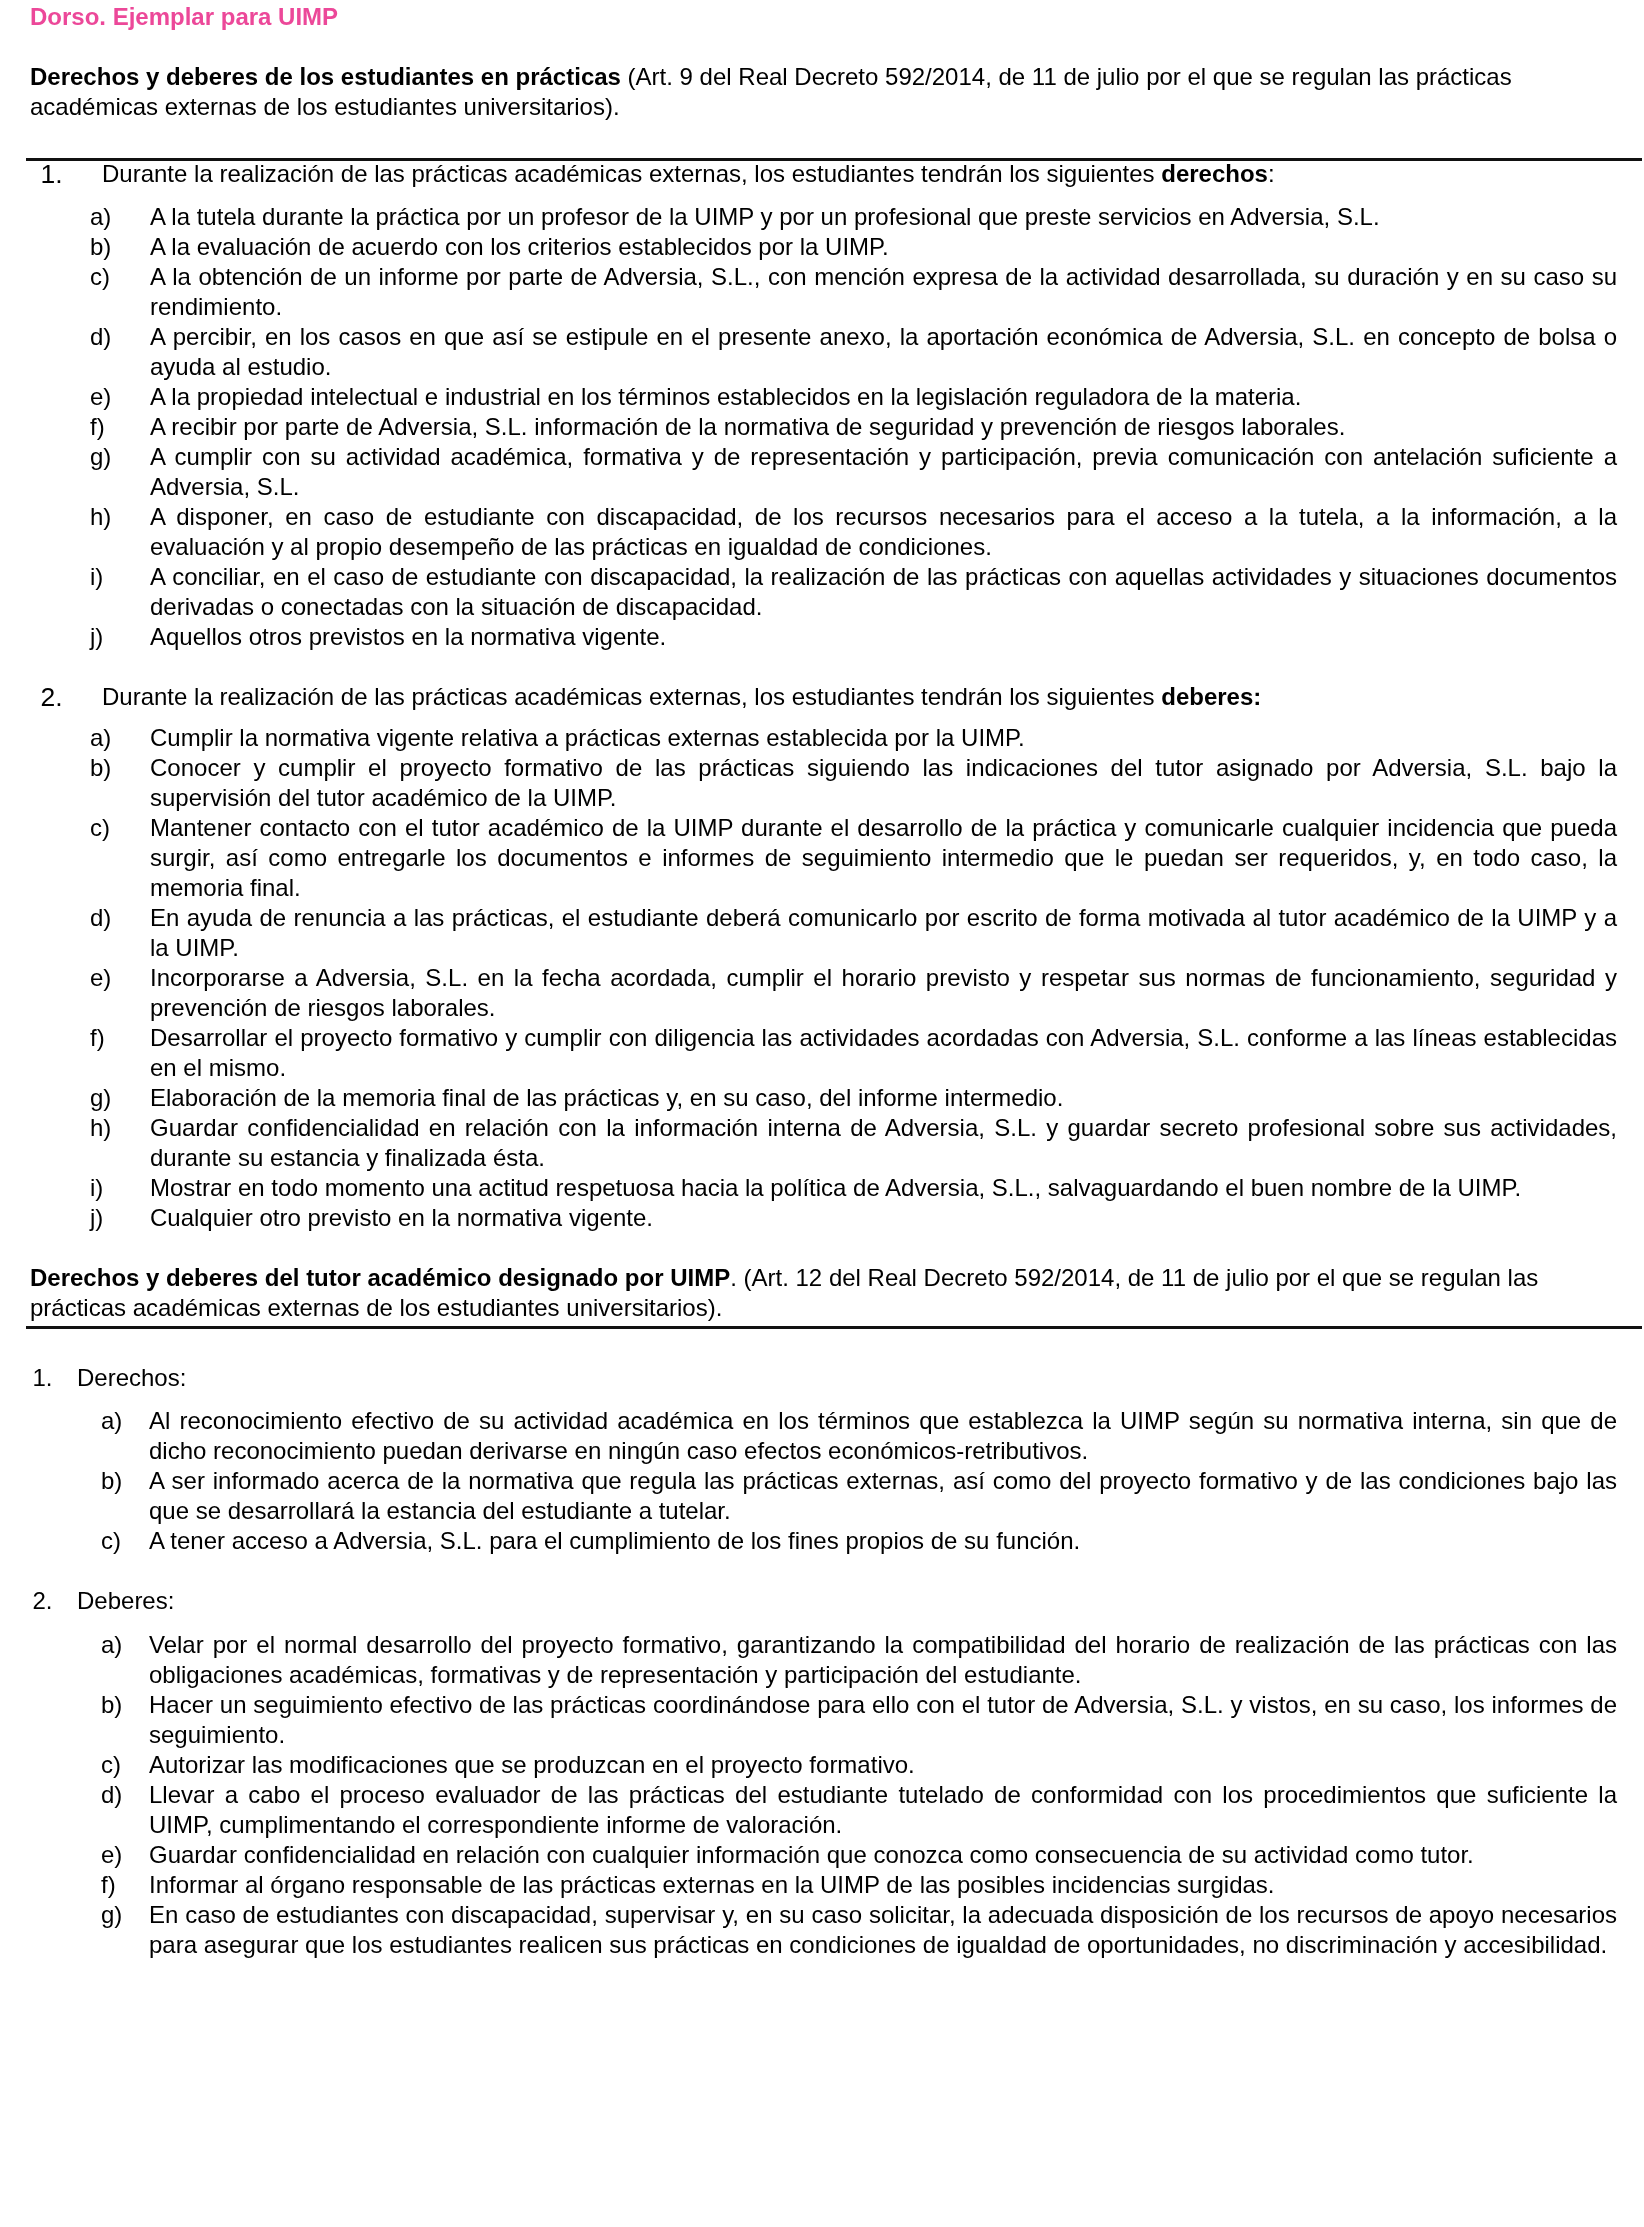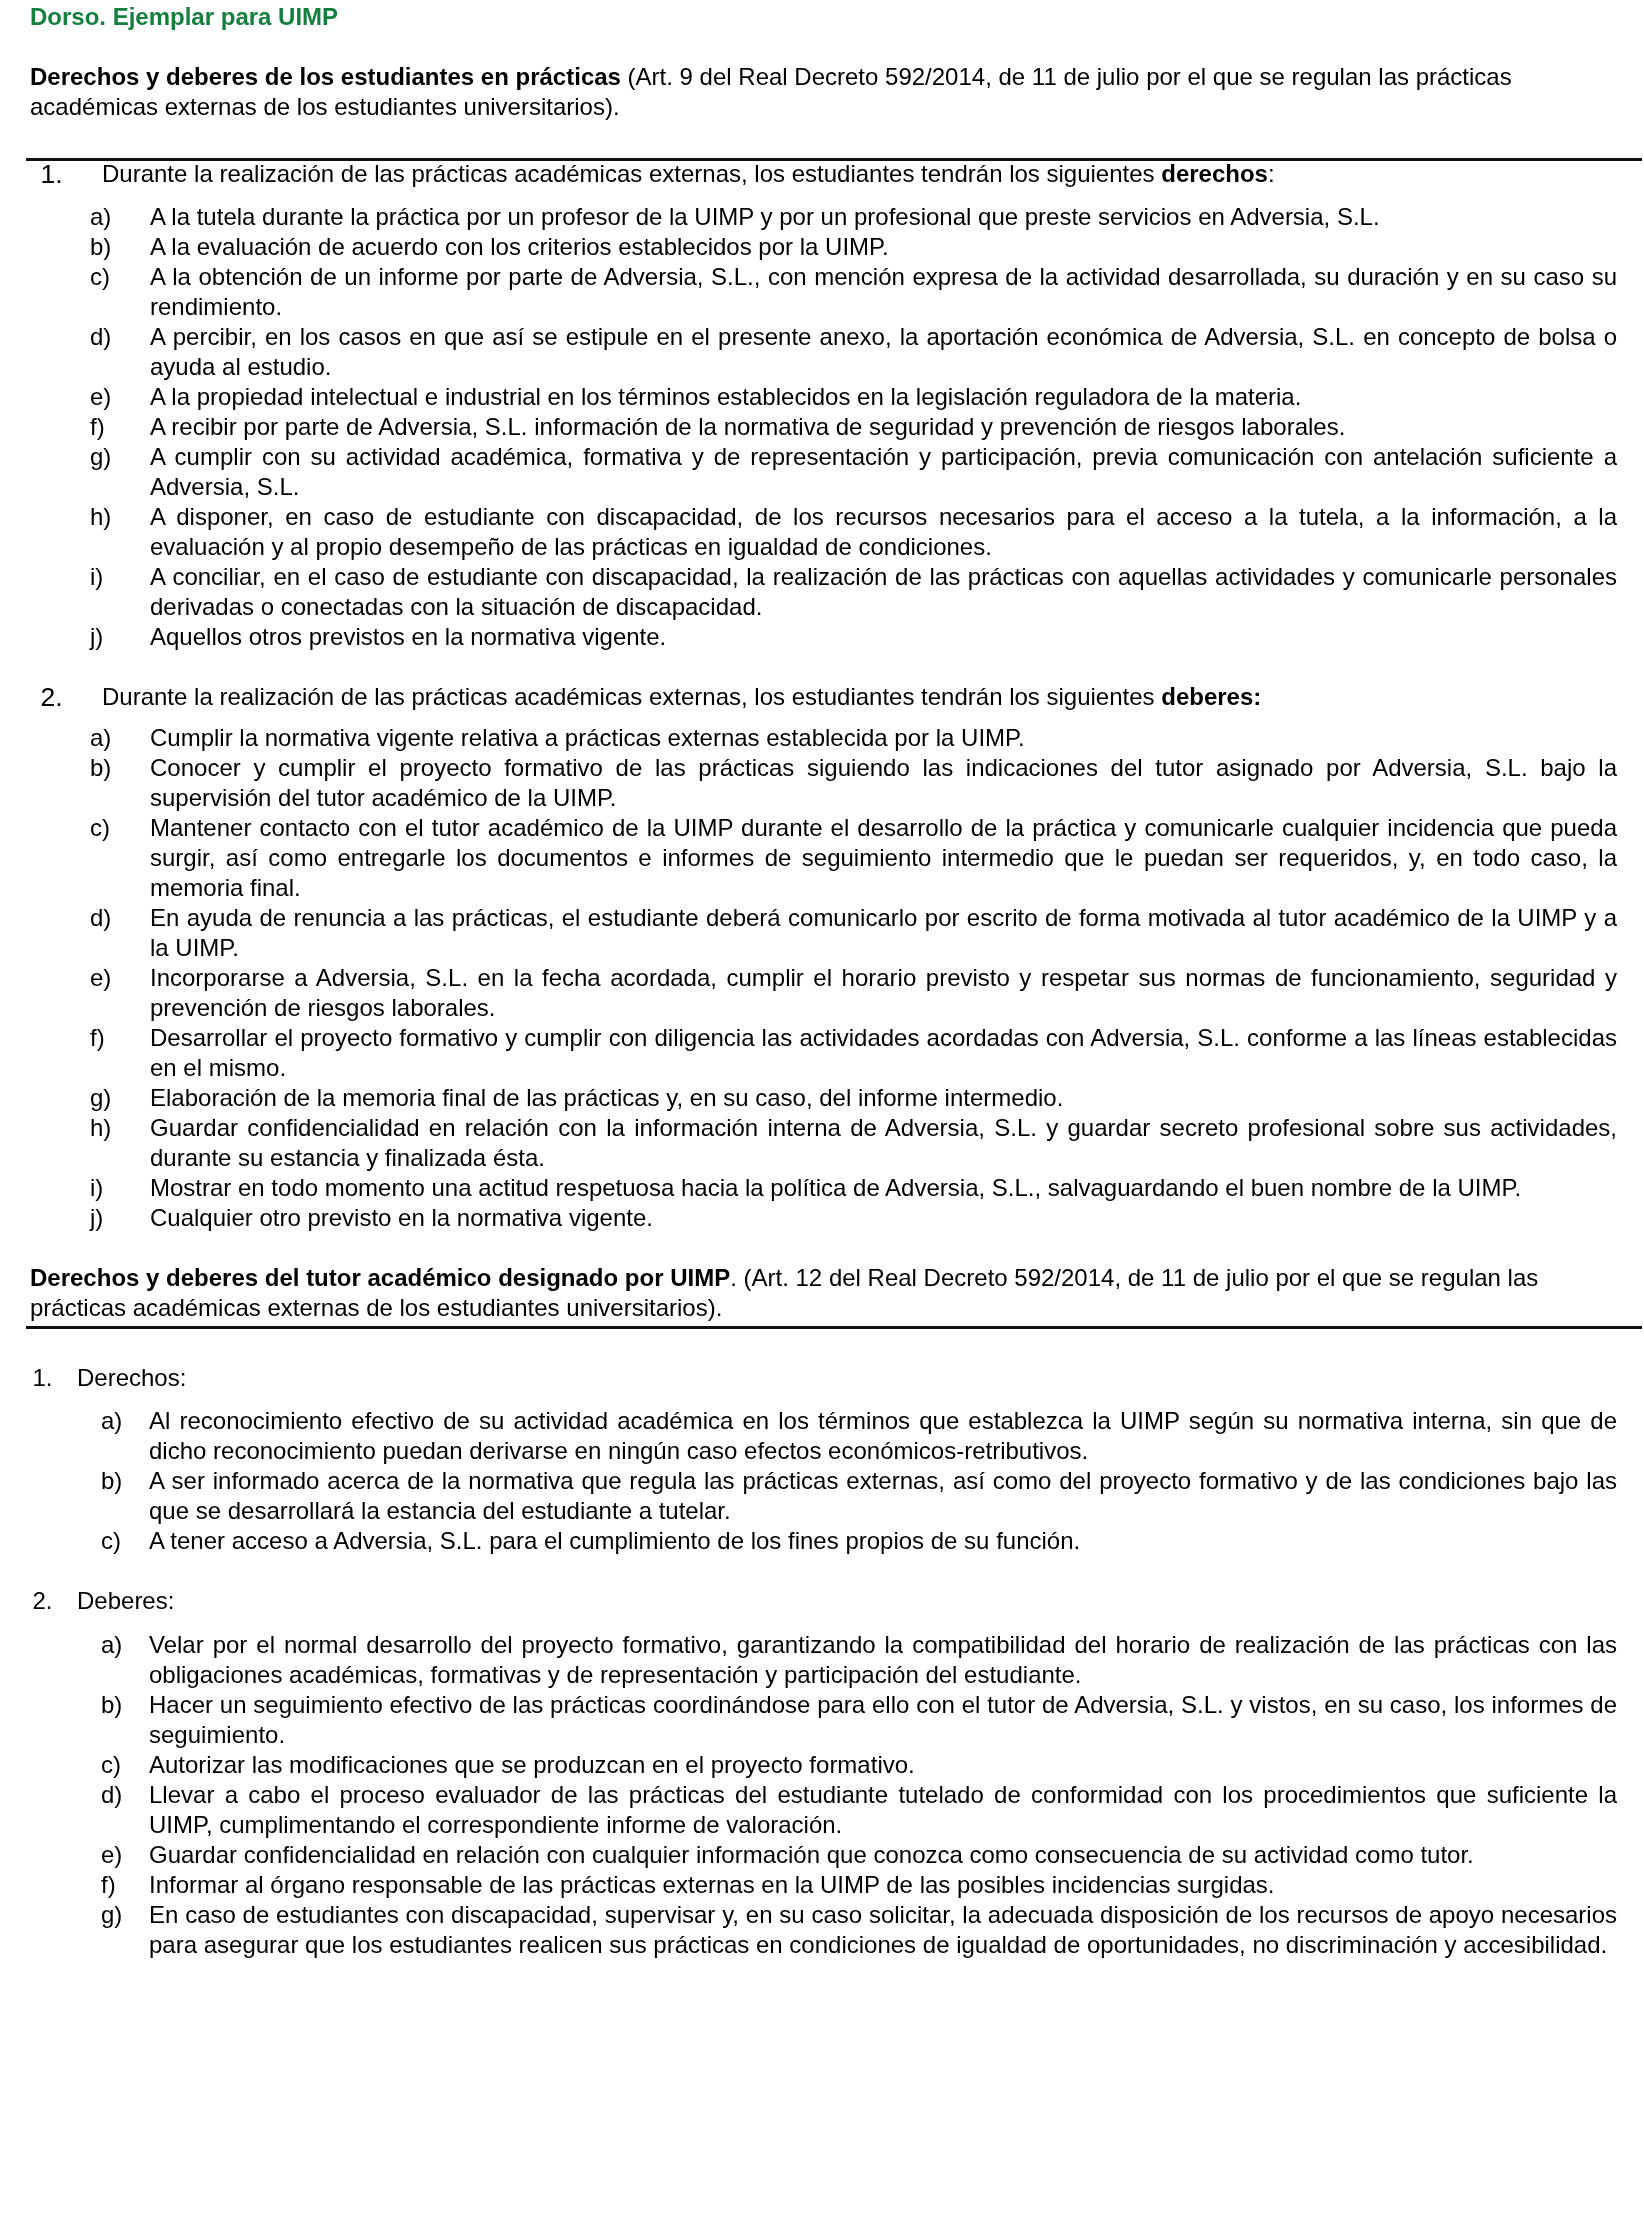--- a/index.html
+++ b/index.html
@@ -2,21 +2,21 @@
 <html style="font-size:13px"><head>
 <meta charset="utf-8">
 <style>
   html, body { margin: 0; padding: 0; background: #ffffff; }
   body {
     width: 1644px; height: 2227px; overflow: hidden; position: relative;
     font-family: "Liberation Sans", sans-serif; color: #000; font-size: 24px; line-height: 30px;
   }
   .page { position: absolute; left: 30px; top: 1.6px; width: 1587px; }
   .doc-title { margin: 0; font-weight: normal; }
-  .doc-sub { margin: 0; font-weight: bold; color: #15803d; }
+  .doc-sub { margin: 0; font-weight: bold; color: #ec4899; }
   .sec-head { margin-top: 30px; text-align: left; }
   .sec-head b { font-weight: bold; text-align: right; }
   .rule { position: absolute; left: -4px; width: 1616px; height: 0; border-top: 3.2px solid #111; }
   .num-row { display: flex; }
   .num-row .n { flex: none; }
   .list { margin: 0; padding: 0; list-style: none; }
   .item { display: flex; text-align: justify; }
   .item .lbl { flex: none; }
   .item .txt { flex: 1; text-align: justify; text-align-last: left; }
   
@@ -72,21 +72,21 @@
         <li class="item">
           <span class="lbl">g)</span>
           <span class="txt">A cumplir con su actividad académica, formativa y de representación y participación, previa comunicación con antelación suficiente a Adversia, S.L.</span>
         </li>
         <li class="item">
           <span class="lbl">h)</span>
           <span class="txt">A disponer, en caso de estudiante con discapacidad, de los recursos necesarios para el acceso a la tutela, a la información, a la evaluación y al propio desempeño de las prácticas en igualdad de condiciones.</span>
         </li>
         <li class="item">
           <span class="lbl">i)</span>
-          <span class="txt">A conciliar, en el caso de estudiante con discapacidad, la realización de las prácticas con aquellas actividades y comunicarle personales derivadas o conectadas con la situación de discapacidad.</span>
+          <span class="txt">A conciliar, en el caso de estudiante con discapacidad, la realización de las prácticas con aquellas actividades y situaciones documentos derivadas o conectadas con la situación de discapacidad.</span>
         </li>
         <li class="item">
           <span class="lbl">j)</span>
           <span class="txt">Aquellos otros previstos en la normativa vigente.</span>
         </li>
       </ul>
 
     <div class="num-row" style="margin-top:30px;">
       <span class="n">2.</span>
       <span><span>Durante la realización de las prácticas académicas externas, los estudiantes tendrán los siguientes </span><b>deberes:</b></span>

